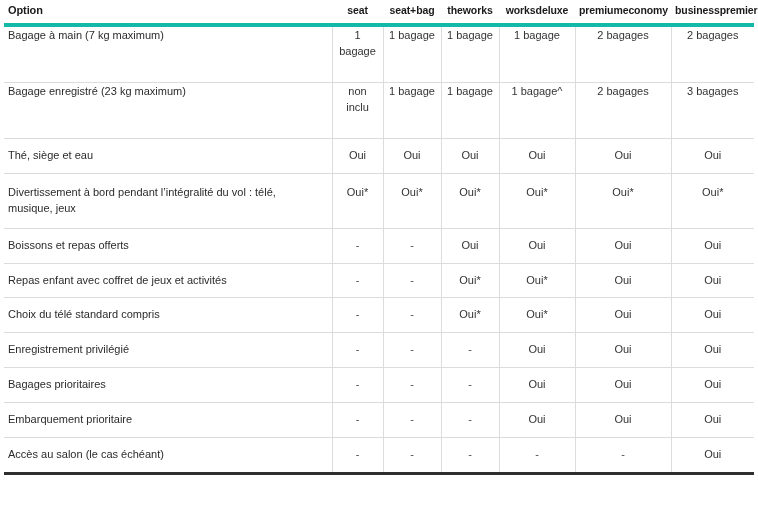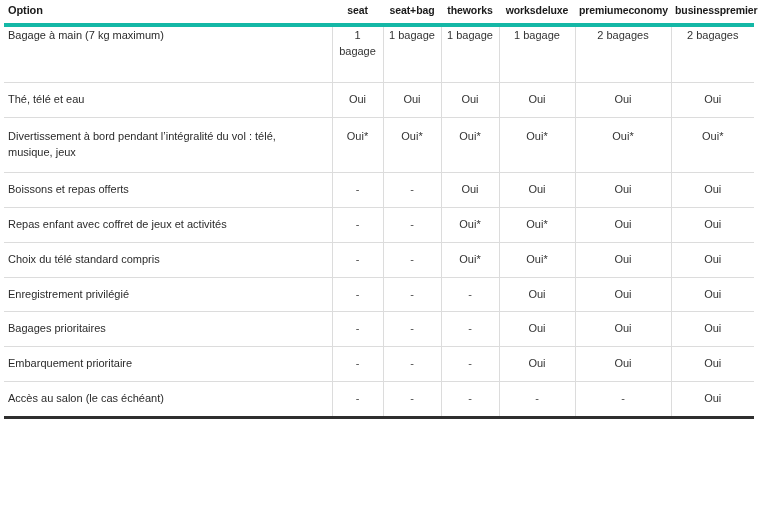--- a/index.html
+++ b/index.html
@@ -119,23 +119,32 @@
       <tr class="tall">
         <td class="opt">Bagage à main (7 kg maximum)</td>
         <td class="vline">1 bagage</td>
         <td class="vline">1 bagage</td>
         <td class="vline">1 bagage</td>
         <td class="vline">1 bagage</td>
         <td class="vline">2 bagages</td>
         <td class="vline">2 bagages</td>
       </tr>
 
-
-      <tr>
-        <td class="opt">Thé, télé et eau</td>
+      <tr class="tall">
+        <td class="opt">Bagage enregistré (23 kg maximum)</td>
+        <td class="vline">non inclu</td>
+        <td class="vline">1 bagage</td>
+        <td class="vline">1 bagage</td>
+        <td class="vline">1 bagage^</td>
+        <td class="vline">2 bagages</td>
+        <td class="vline">3 bagages</td>
+      </tr>
+
+      <tr>
+        <td class="opt">Thé, siège et eau</td>
         <td class="vline">Oui</td>
         <td class="vline">Oui</td>
         <td class="vline">Oui</td>
         <td class="vline">Oui</td>
         <td class="vline">Oui</td>
         <td class="vline">Oui</td>
       </tr>
 
       <tr class="two-line">
         <td class="opt">Divertissement à bord pendant l’intégralité du vol : télé, musique, jeux</td>

